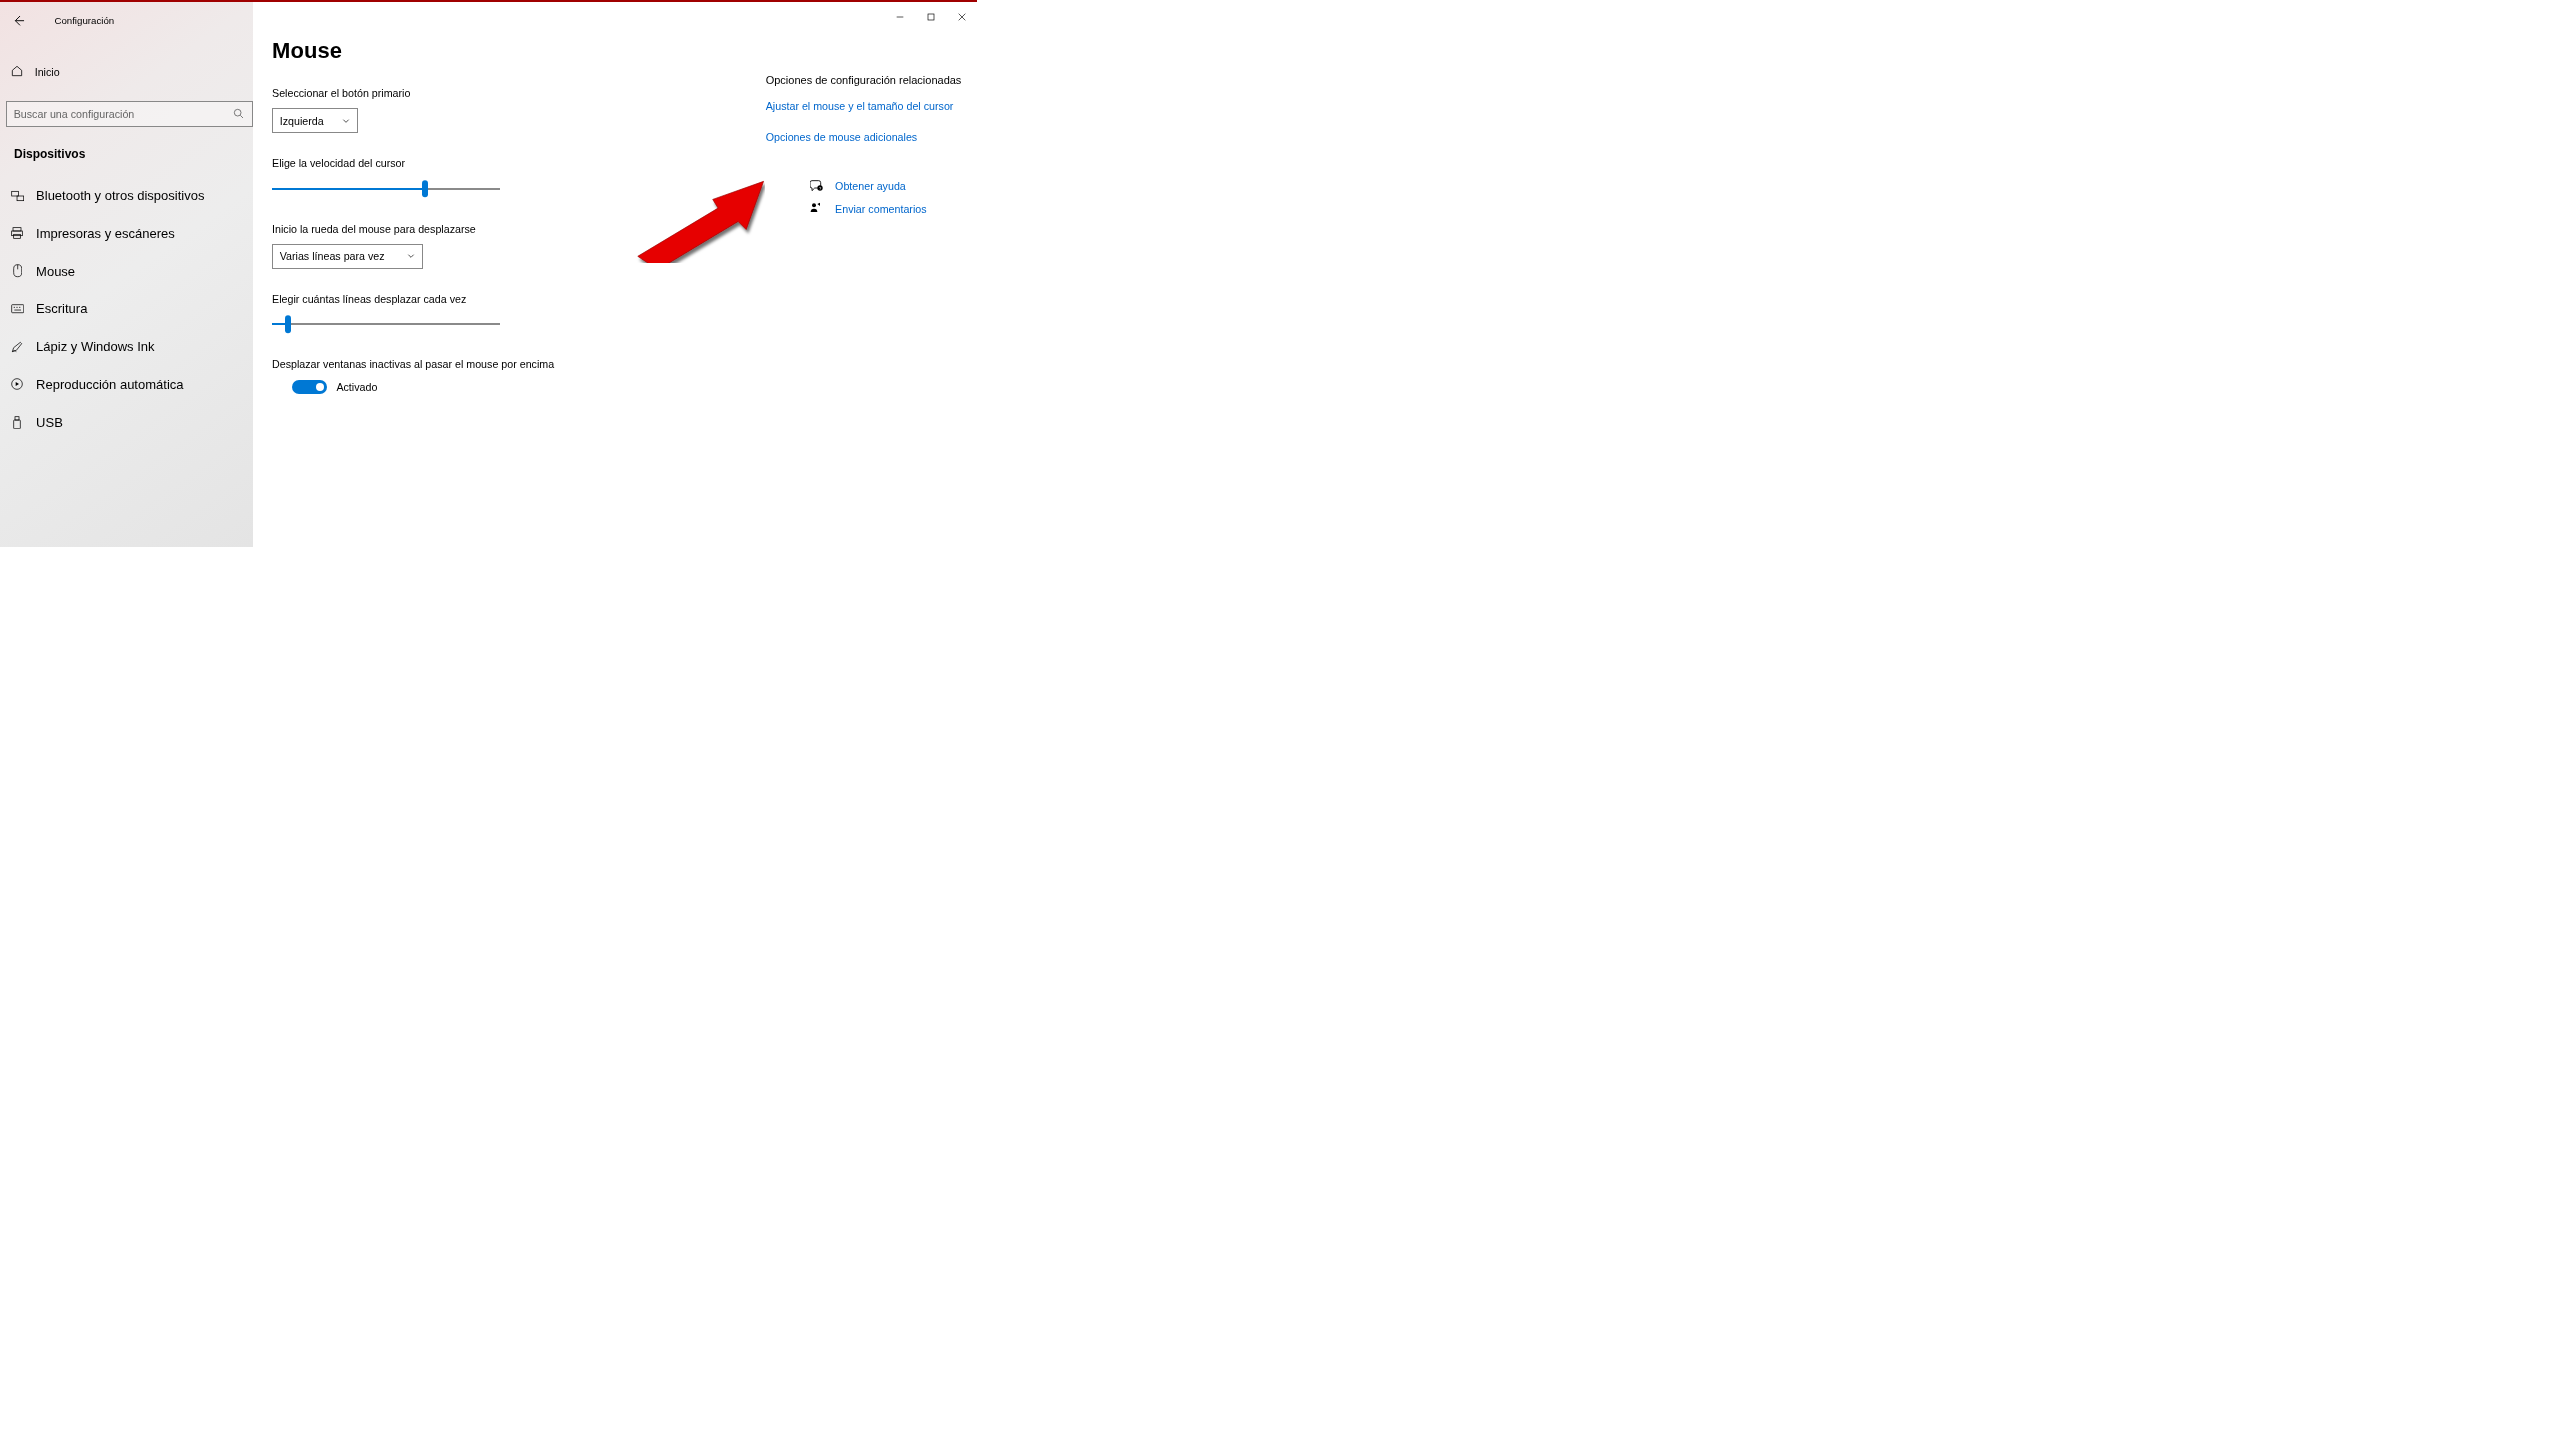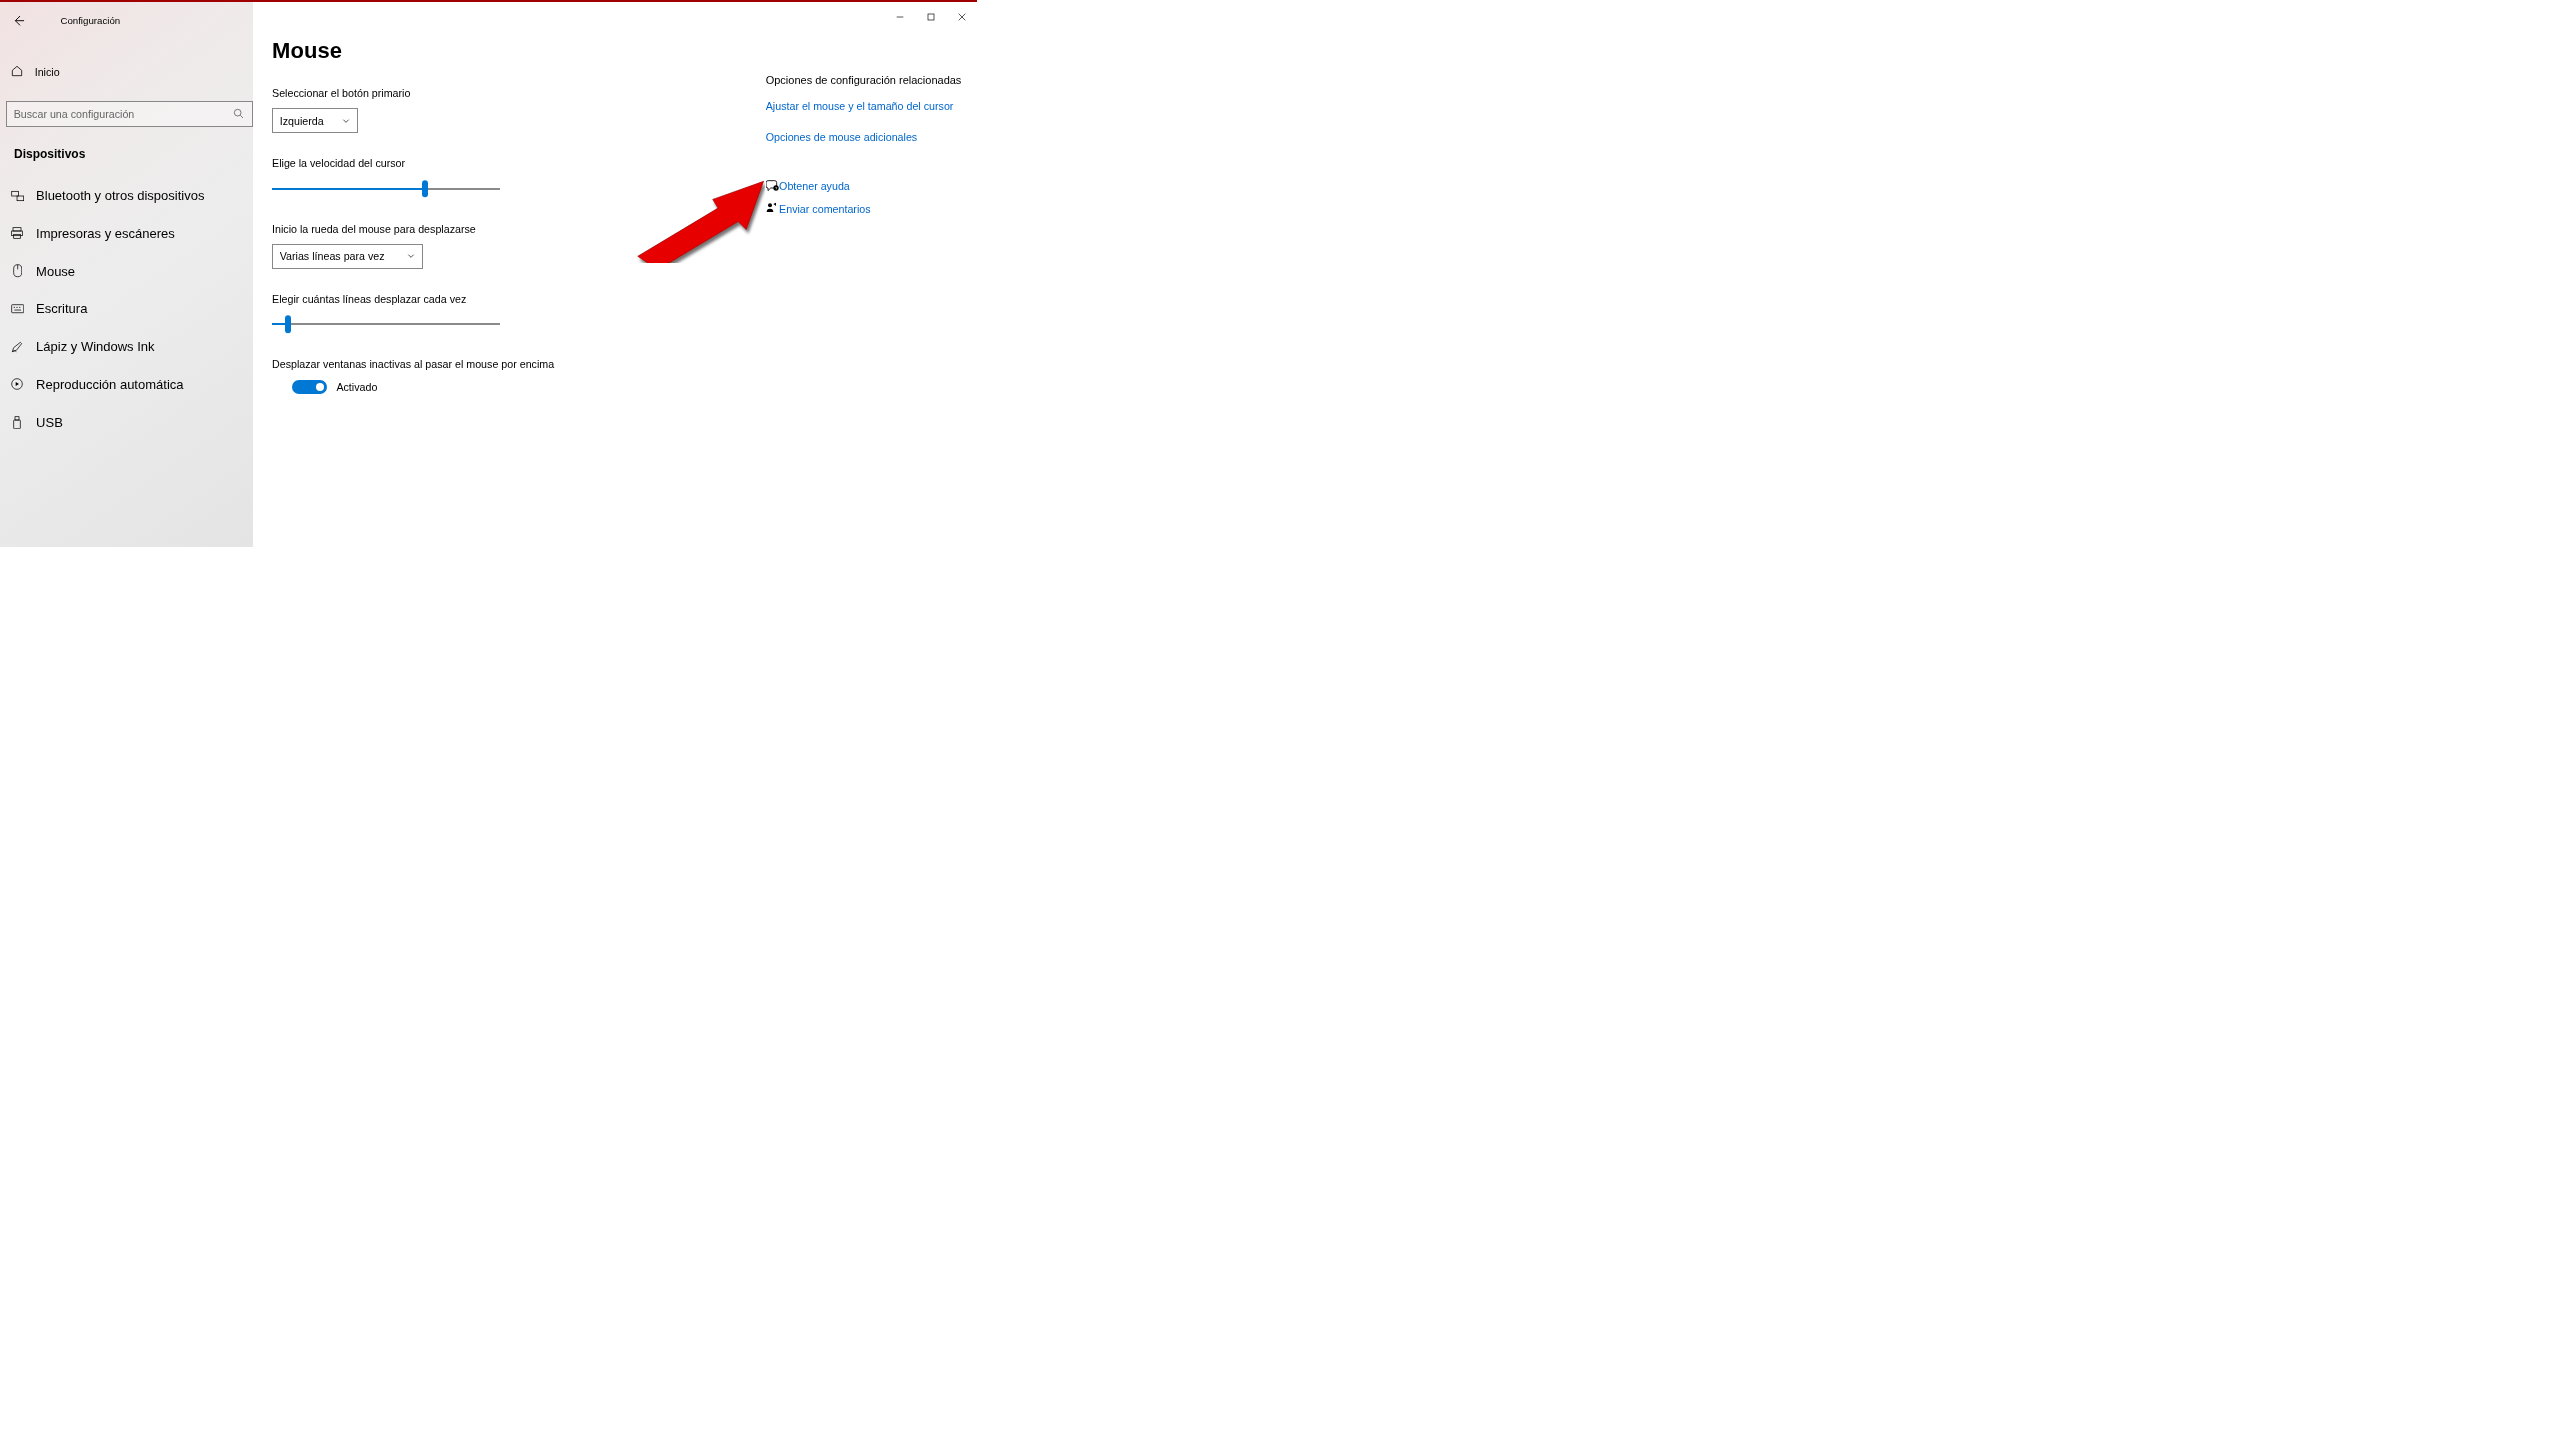--- a/index.html
+++ b/index.html
@@ -50,21 +50,21 @@
     height: 27px;
   }
   .back-btn {
     width: 27px; height: 27px;
     display: flex; align-items: center; justify-content: center;
     cursor: pointer;
   }
   .back-btn svg { stroke: #000; stroke-width: 1.4; fill: none; }
   .app-title {
     font-size: 9.7px;
-    margin-left: 28px;
+    margin-left: 22px;
     font-weight: 400;
   }
   .home-row {
     display: flex;
     align-items: center;
     gap: 12px;
     padding: 9.4px 5.4px 9.4px 10.7px;
     margin-top: 21.5px;
     cursor: pointer;
   }
@@ -217,22 +217,23 @@
     color: #0066cc;
     font-size: 10.7px;
     text-decoration: none;
     margin-bottom: 14.8px;
     cursor: pointer;
     line-height: 1.5;
   }
   .help-row {
     display: flex;
     align-items: center;
-    gap: 0;
+    gap: 12px;
     margin-bottom: 9.4px;
+    padding-left: 44px;
   }
   .help-row .icon-slot { width: 13.4px; height: 13.4px; }
   .help-row a {
     color: #0066cc;
     font-size: 10.7px;
     text-decoration: none;
     cursor: pointer;
   }
   .annotation-arrow {
     position: absolute;

